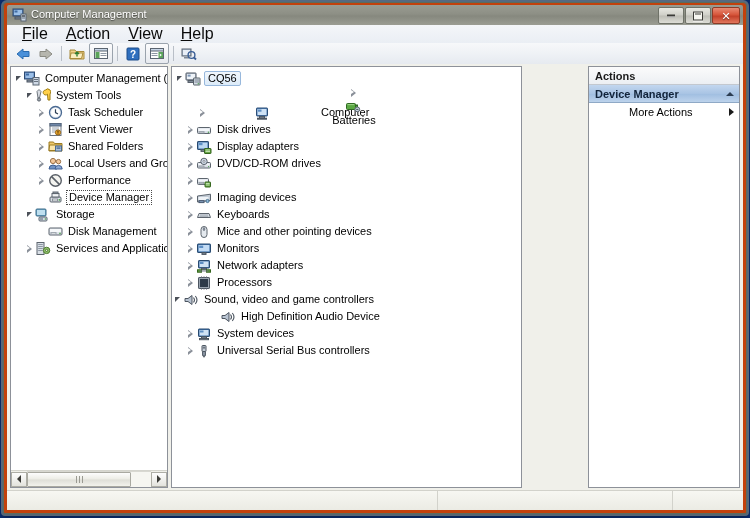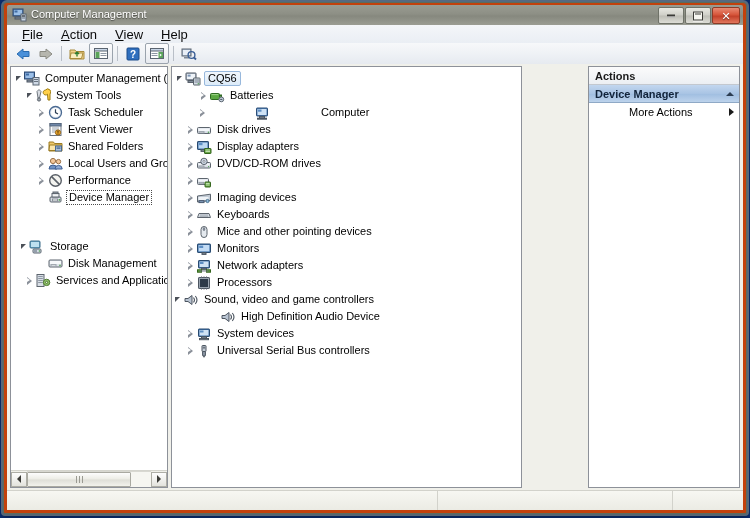--- a/index.html
+++ b/index.html
@@ -29,21 +29,21 @@
   .wb .g{position:absolute;left:50%;top:50%;transform:translate(-50%,-50%);}
   .min-g{width:8px;height:2px;background:#3a3a36;border-bottom:1px solid #fff;}
   .max-g{width:8px;height:7px;border:1px solid #3a3a36;background:#f6f6f0;box-shadow:0 1px 0 #fff;}
   .max-g:before{content:"";position:absolute;left:1px;right:1px;top:1px;height:1px;background:#3a3a36;}
   .close-g{color:#fff;font-size:11px;font-weight:bold;line-height:1;text-shadow:0 1px 1px rgba(0,0,0,.5);}
 
   
   .menubar{position:absolute;left:0;top:20px;right:0;height:18px;
            background:linear-gradient(to bottom,#f4f6f9 0%,#eaeef4 100%);
            border-bottom:1px solid #d8dce2;display:flex;align-items:center;padding-left:6px;}
-  .menu-item{padding:2px 9px;font-size:13px;color:#0a0a0a;cursor:default;}
+  .menu-item{padding:2px 9px;font-size:16px;color:#0a0a0a;cursor:default;}
   .menu-item u{text-decoration:underline;}
 
   
   .toolbar{position:absolute;left:0;top:38px;right:0;height:21px;
            background:linear-gradient(to bottom,#f7f8fa 0%,#eef1f5 55%,#e6eaf0 100%);
            border-bottom:1px solid #b9bfc7;display:flex;align-items:center;padding-left:5px;gap:1px;}
   .tb{width:22px;height:19px;display:flex;align-items:center;justify-content:center;cursor:default;}
   .tb.box{border:1px solid #9aa3ad;border-radius:2px;
           background:linear-gradient(to bottom,#fcfcfd,#e7eaef);}
   .tsep{width:1px;height:15px;background:#b9bfc7;margin:0 3px;}
@@ -327,21 +327,21 @@
               <rect x="2" y="7" width="11" height="5" rx="1" fill="#d8dde4" stroke="#5d656e"></rect>
               <rect x="4" y="3.5" width="7" height="3.5" fill="#f1f3f6" stroke="#5d656e"></rect>
               <rect x="4.5" y="9" width="5" height="2" fill="#ffffff" stroke="#8a9099"></rect>
               <circle cx="11.4" cy="9.8" r="0.9" fill="#4ea14e"></circle>
               <rect x="5" y="2" width="5" height="1.6" fill="#9aa2ab" stroke="#5d656e"></rect>
             </svg>
           </span>
           <span class="lbl focus">Device Manager</span>
         </div>
 
-        <div class="row" style="padding-left:7px;margin-top:32px;">
+        <div class="row" style="padding-left:13px;">
           <span class="tw">
                 <span class="tri-e"></span>
               </span>
           <span class="ico">
             <svg width="16" height="15" viewBox="0 0 16 15">
               <rect x="1" y="2" width="10" height="7" rx="1" fill="#6fa8c8" stroke="#3a6a88"></rect>
               <rect x="2" y="3" width="8" height="5" fill="#bfe0f0"></rect>
               <rect x="4" y="10" width="8" height="4" rx="1" fill="#d5dde6" stroke="#5a6470"></rect>
               <circle cx="10.4" cy="12" r="0.8" fill="#4ea14e"></circle>
               <path d="M5 11.3 h3 M5 12.7 h3" stroke="#7d8896" stroke-width="0.9"></path>
@@ -411,21 +411,21 @@
               <rect x="3" y="9.6" width="6" height="1.8" fill="#8d98a6" stroke="#4c5560"></rect>
               <rect x="8.5" y="7" width="6.5" height="7" rx="0.5" fill="#d6dde6" stroke="#566069"></rect>
               <rect x="9.5" y="8.5" width="4.5" height="1" fill="#79838f"></rect>
               <rect x="9.5" y="10.5" width="4.5" height="1" fill="#79838f"></rect>
               <circle cx="13.3" cy="12.8" r="0.7" fill="#4ea14e"></circle>
             </svg>
           </span>
           <span class="lbl sel">CQ56</span>
         </div>
 
-        <div class="row" style="padding-left:26px;">
+        <div class="row" style="padding-left:15px;flex-direction:column;">
           <span class="tw">
                 <span class="tri-c-hollow"></span>
               </span>
           <span class="ico">
             <svg width="16" height="14" viewBox="0 0 16 14">
               <rect x="1.5" y="4.5" width="9" height="6" rx="1" fill="#5ba843" stroke="#2f6a22"></rect>
               <rect x="10.5" y="6" width="2" height="3" fill="#5ba843" stroke="#2f6a22"></rect>
               <path d="M2.6 5.6 h6.5" stroke="#9fd38c" stroke-width="1"></path>
               <circle cx="12.3" cy="10.4" r="2.4" fill="#c8d3df" stroke="#5a6470"></circle>
               <path d="M11.2 10.4 h2.2" stroke="#44505c" stroke-width="1"></path>

